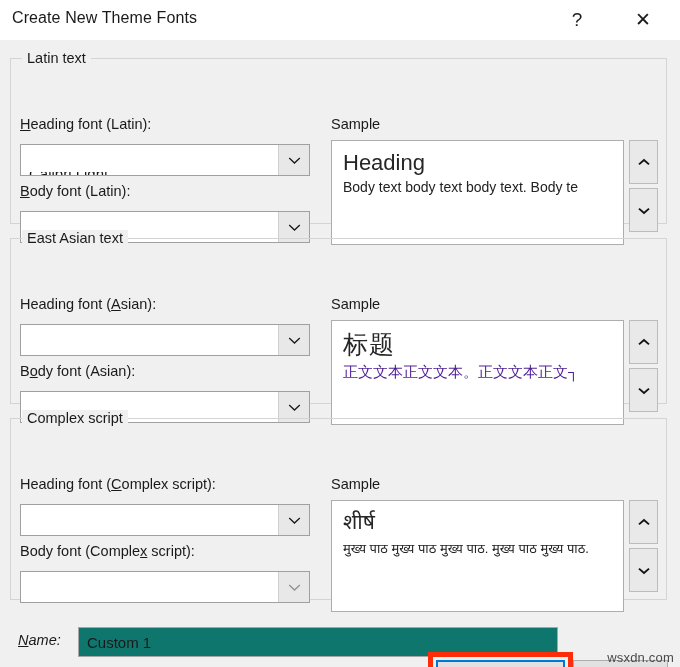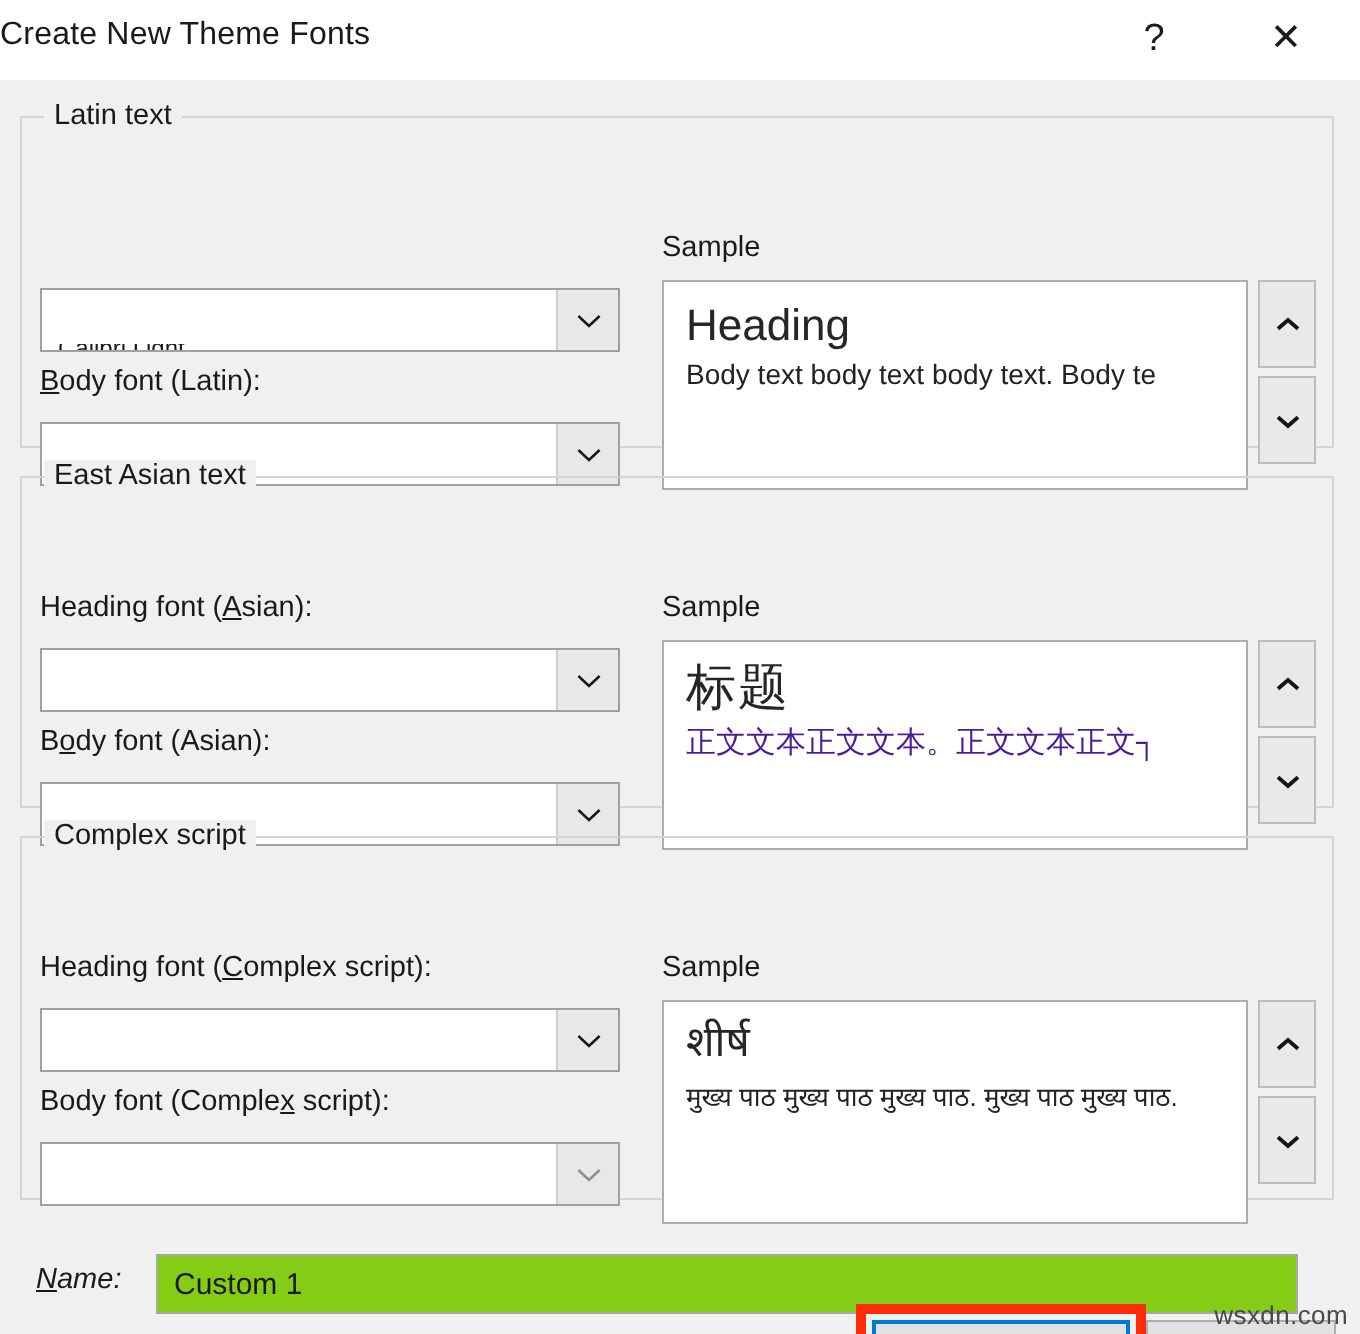--- a/index.html
+++ b/index.html
@@ -20,21 +20,21 @@
   .titlebar {
     position: absolute;
     left: 0; top: 0;
     width: 680px; height: 40px;
     background: #ffffff;
     display: flex;
     align-items: center;
   }
   .title-text {
     position: absolute;
-    left: 0;
+    left: 12px;
     top: 9px;
     font-size: 16px;
     color: #1a1a1a;
     letter-spacing: 0.1px;
   }
   .title-btn {
     position: absolute;
     top: 0;
     width: 46px;
     height: 38px;
@@ -100,21 +100,21 @@
     border: 1px solid #a0a0a0;
     background: #ffffff;
     display: flex;
     align-items: stretch;
   }
   .combo-value {
     flex: 1;
     display: flex;
     align-items: center;
     padding-left: 8px;
-    font-size: 12px;
+    font-size: 15px;
     color: #1a1a1a;
     overflow: hidden;
     white-space: nowrap;
     margin-top: 27px;
   }
   .combo-arrow {
     width: 30px;
     background: #e8e8e8;
     border-left: 1px solid #cfcfcf;
     display: flex;
@@ -181,25 +181,25 @@
     left: 18px;
     top: 592px;
     font-size: 14.5px;
     color: #1a1a1a;
     font-style: italic;
   }
   .name-input {
     position: absolute;
     left: 78px;
     top: 587px;
-    width: 571px;
+    width: 480px;
     height: 30px;
     box-sizing: border-box;
     border: 1px solid #a6a6a6;
-    background: #84cc16;
+    background: #0f766e;
     display: flex;
     align-items: center;
     padding-left: 8px;
     font-size: 15px;
     color: #1a1a1a;
   }
 
   .dlg-btn {
     position: absolute;
     height: 33px;
@@ -259,20 +259,23 @@
     <span class="close-glyph">✕</span>
   </div>
 </div>
 
 <div class="dialog-body">
 
   <div class="group" id="group-latin">
     <span class="group-label">Latin text</span>
   </div>
 
+  <div class="field-label" style="top:76px; left:20px;">
+    <u>H</u><span>eading font (Latin):</span>
+  </div>
   <div class="combo" style="top:104px;">
     <div class="combo-value">Calibri Light</div>
     <div class="combo-arrow">
       <svg width="13" height="9" viewBox="0 0 13 9">
           <path d="M1.2 2 L6.5 7 L11.8 2" fill="none" stroke="#1a1a1a" stroke-width="1.3"></path>
         </svg>
     </div>
   </div>
 
   <div class="field-label" style="top:143px; left:20px;">

